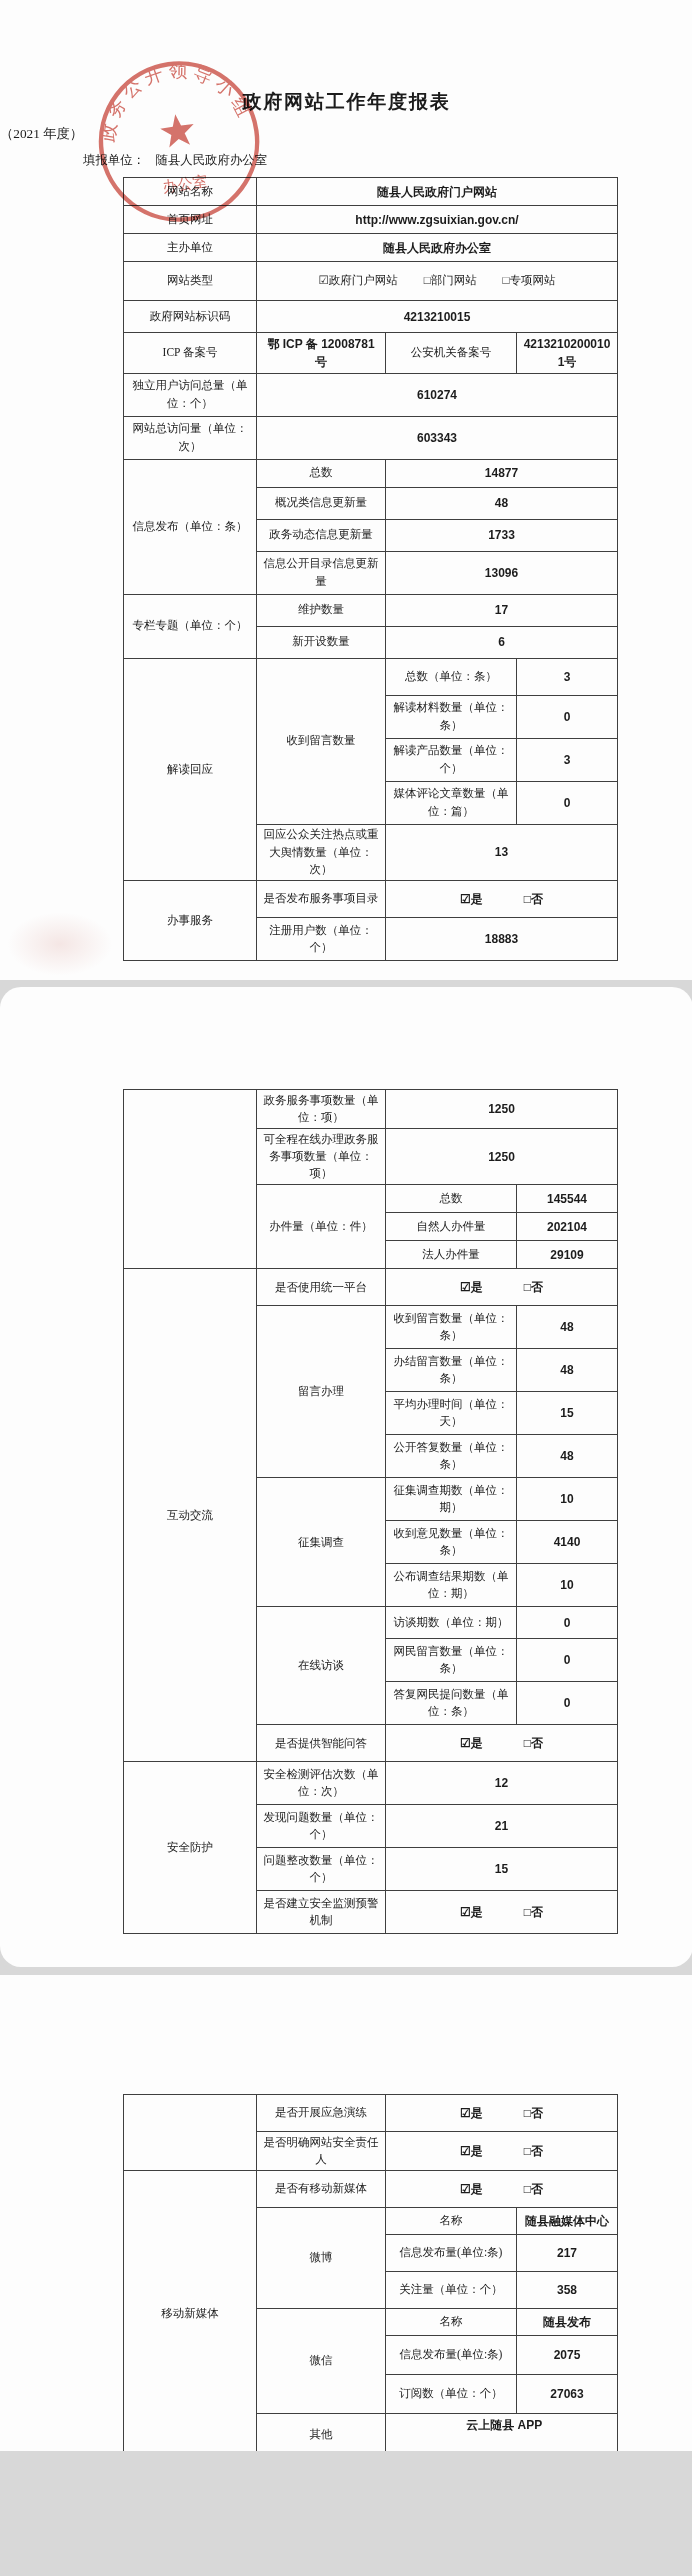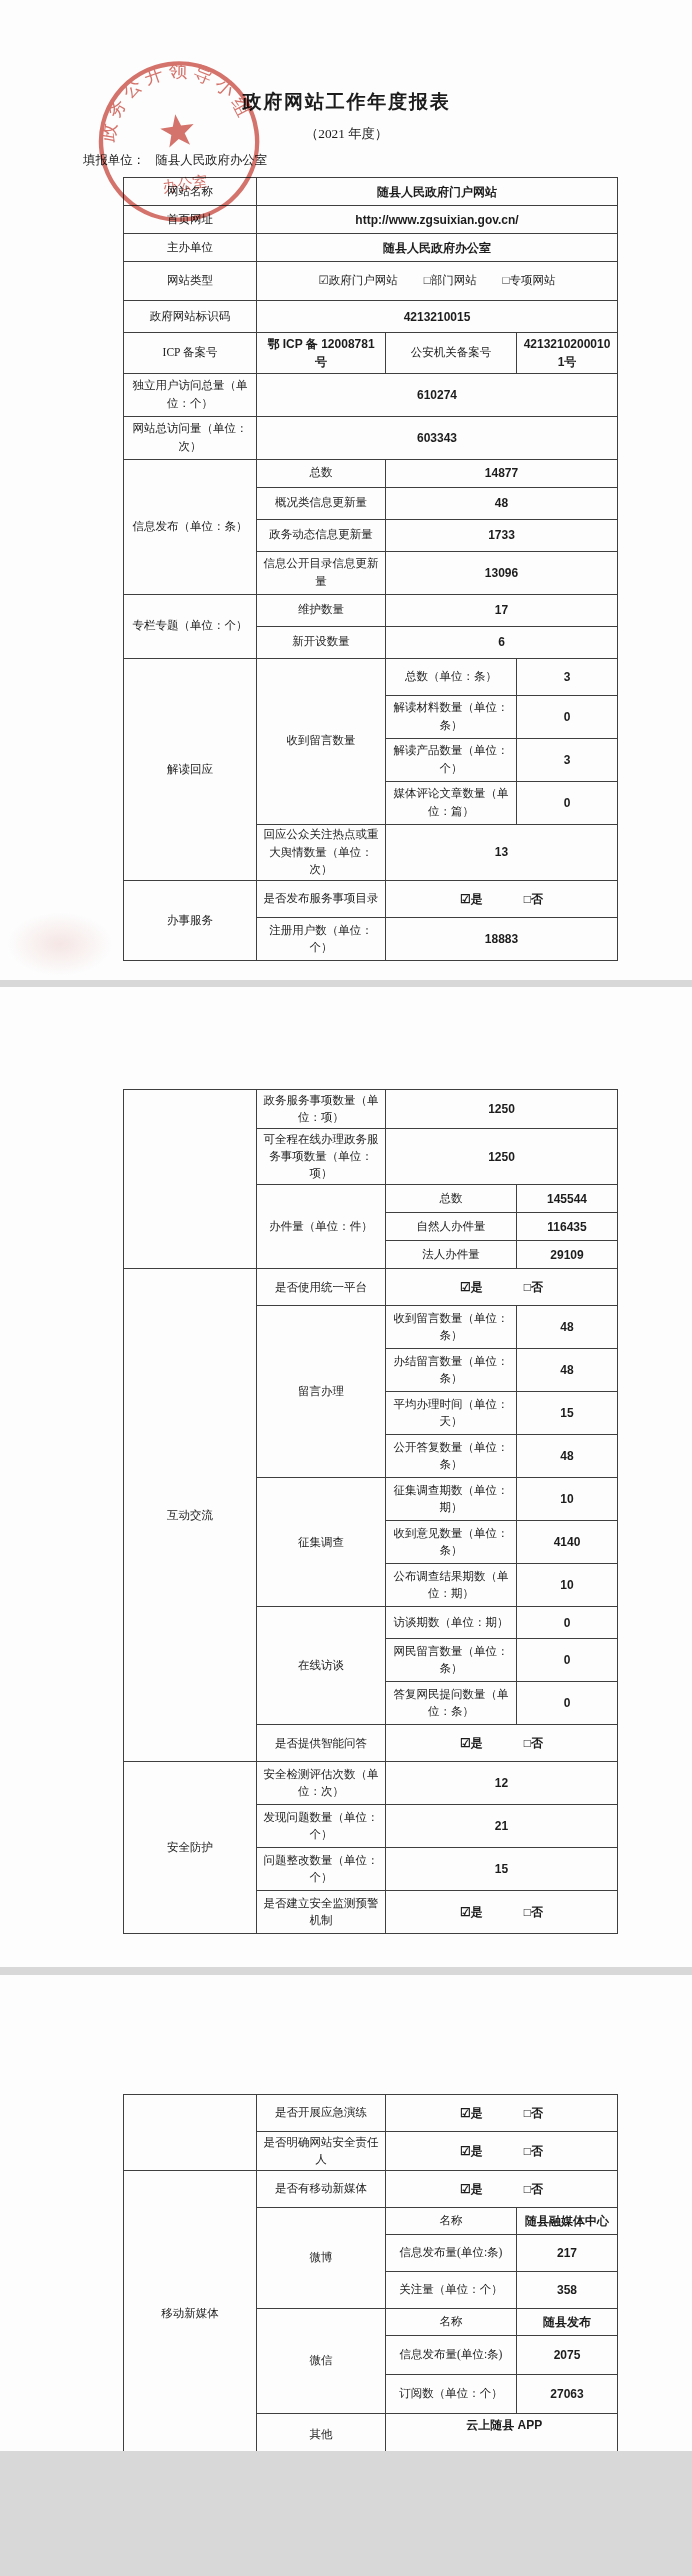--- a/index.html
+++ b/index.html
@@ -4,26 +4,26 @@
 <style>
   html,body{margin:0;padding:0;}
   body{
     width:693px;height:2576px;position:relative;
     background:#d8d8d8;
     font-family:"Liberation Serif", serif;
     color:#1c1c1c;
   }
   .page{position:absolute;left:0;width:693px;background:#fdfdfd;overflow:hidden;}
   #page1{top:0;height:980px;}
-  #page2{top:987px;height:980px;}
+  #page2{top:987px;height:980px;border-radius:21px;}
   #page3{top:1975px;height:476px;}
 
   .doc-title{position:absolute;top:89px;left:0;width:100%;text-align:center;
     font-family:"Liberation Sans",sans-serif;font-size:19px;font-weight:600;letter-spacing:1.8px;}
-  .doc-sub{position:absolute;top:125px;left:0;width:100%;text-align:center;font-size:13.3px;}
+  .doc-sub{position:absolute;top:125px;left:0;width:100%;font-size:13.3px;}
   .unit-line{position:absolute;top:152px;left:83px;font-size:12.4px;}
   .unit-line .u-val{margin-left:10.6px;}
 
   table.rpt{position:absolute;left:92px;width:494px;border-collapse:collapse;
     table-layout:fixed;border:1.8px solid #2d2d2d;margin-left:31px;}
   .rpt td{border:0.9px solid #3f3f3f;text-align:center;vertical-align:middle;
     padding:1.8px 3.5px;font-size:11.5px;line-height:1.5;word-break:break-all;}
   #t1{top:177px;} #t2{top:102px;} #t3{top:119px;}
 
   td.v{font-family:"Liberation Sans",sans-serif;font-weight:600;font-size:12px;}
@@ -197,21 +197,21 @@
       <td>可全程在线办理政务服务事项数量（单位：项）</td>
       <td class="v" colspan="2">1250</td>
     </tr>
     <tr class="h32">
       <td rowspan="3">办件量（单位：件）</td>
       <td>总数</td>
       <td class="v">145544</td>
     </tr>
     <tr class="h32">
       <td>自然人办件量</td>
-      <td class="v">116435</td>
+      <td class="v">202104</td>
     </tr>
     <tr class="h32">
       <td>法人办件量</td>
       <td class="v">29109</td>
     </tr>
 
     <tr class="h42">
       <td rowspan="12">互动交流</td>
       <td>是否使用统一平台</td>
       <td class="v yn" colspan="2">

